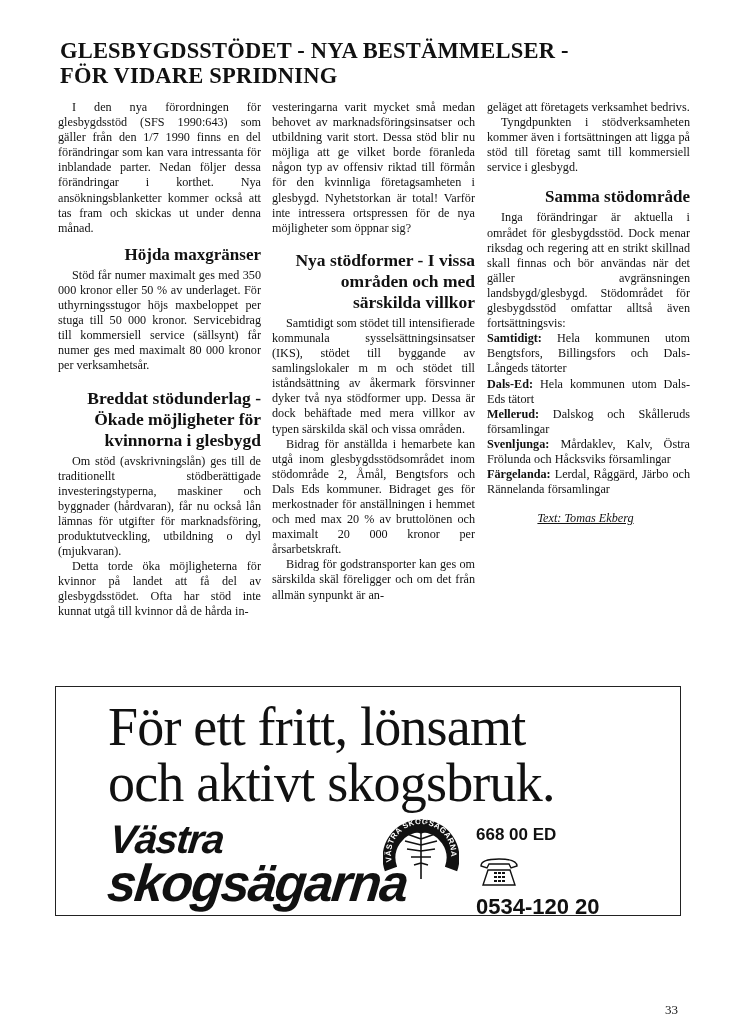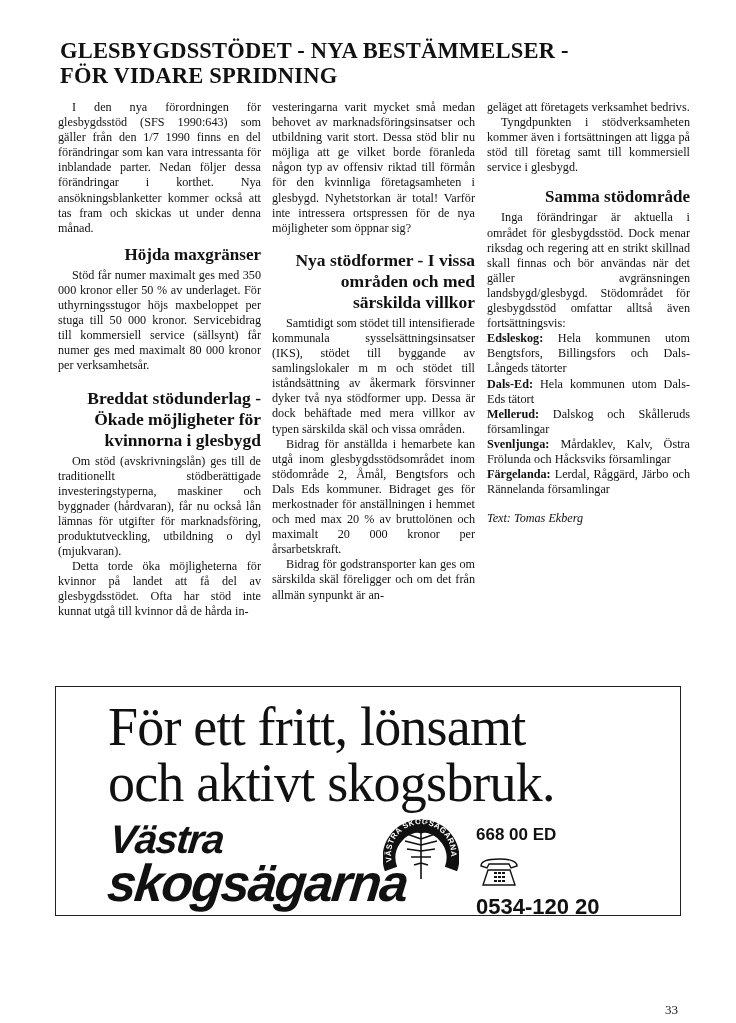--- a/index.html
+++ b/index.html
@@ -8,21 +8,21 @@
   .col { position:absolute; top:100px; width:203px; font-size:12.2px; line-height:15.1px; text-align:justify; }
   .col1 { left:58px; }
   .col2 { left:272px; }
   .col3 { left:487px; }
   .col p { margin:0; }
   .col p.ind { text-indent:14px; }
   .col h2 { font-weight:bold; font-size:17px; line-height:20px; margin:9px 0 3px 0; text-align:right; }
   .col h2.big { font-size:17.5px; line-height:21px; }
   .reg b { font-weight:bold; }
   .reg { text-align:justify; }
-  .byline { font-style:italic; text-align:left; margin-top:14px !important; padding-right:6px; }
+  .byline { font-style:italic; text-align:center; margin-top:14px !important; padding-right:6px;text-decoration:underline; }
   .ad { position:absolute; left:55px; top:686px; width:626px; height:230px; border:1.4px solid #222; box-sizing:border-box;padding-left:9px; }
   .ad-head { position:absolute; left:52px; top:12px; font-family:"Liberation Serif", serif; font-size:54px; line-height:56px; letter-spacing:-0.8px; margin:0; font-weight:normal; }
   .brand1 { position:absolute; left:54px; top:132px; font-family:"Liberation Sans", sans-serif; font-style:italic; font-weight:bold; font-size:40px; line-height:40px; letter-spacing:-1.5px; transform:skewX(-6deg); }
   .brand2 { position:absolute; left:52px; top:170px; font-family:"Liberation Sans", sans-serif; font-style:italic; font-weight:bold; font-size:52px; line-height:52px; letter-spacing:-2px; transform:skewX(-6deg); }
   .logo { position:absolute; left:327px; top:116px; width:76px; height:82px; }
   .addr { position:absolute; left:420px; top:136px; font-family:"Liberation Sans", sans-serif; font-weight:bold; font-size:17px; line-height:24px; }
   .phone-icon { position:absolute; left:422px; top:170px; width:42px; height:30px; }
   .phone { position:absolute; left:420px; top:208px; font-family:"Liberation Sans", sans-serif; font-weight:bold; font-size:22px; line-height:24px; }
   .pagenum { position:absolute; left:665px; top:1002px; font-size:13px; }
 </style>
@@ -50,21 +50,21 @@
   <p class="ind">Bidrag för anställda i hemarbete kan utgå inom glesbygdsstödsområdet inom stödområde 2, Åmål, Bengtsfors och Dals Eds kommuner. Bidraget ges för merkostnader för anställningen i hemmet och med max 20 % av bruttolönen och maximalt 20 000 kronor per årsarbetskraft.</p>
   <p class="ind">Bidrag för godstransporter kan ges om särskilda skäl föreligger och om det från allmän synpunkt är an-</p>
 </div>
 
 <div class="col col3">
   <p>geläget att företagets verksamhet bedrivs.</p>
   <p class="ind">Tyngdpunkten i stödverksamheten kommer även i fortsättningen att ligga på stöd till företag samt till kommersiell service i glesbygd.</p>
   <h2 style="margin-top:12px;">Samma stödområde</h2>
   <p class="ind">Inga förändringar är aktuella i området för glesbygdsstöd. Dock menar riksdag och regering att en strikt skillnad skall finnas och bör användas när det gäller avgränsningen landsbygd/glesbygd. Stödområdet för glesbygdsstöd omfattar alltså även fortsättningsvis:</p>
   <div>
-    <p class="reg"><b>Edsleskog:</b> <span>Hela kommunen utom Bengtsfors, Billingsfors och Dals-Långeds tätorter</span></p>
+    <p class="reg"><b>Samtidigt:</b> <span>Hela kommunen utom Bengtsfors, Billingsfors och Dals-Långeds tätorter</span></p>
     <p class="reg"><b>Dals-Ed:</b> <span>Hela kommunen utom Dals-Eds tätort</span></p>
     <p class="reg"><b>Mellerud:</b> <span>Dalskog och Skålleruds församlingar</span></p>
     <p class="reg"><b>Svenljunga:</b> <span>Mårdaklev, Kalv, Östra Frölunda och Håcksviks församlingar</span></p>
     <p class="reg"><b>Färgelanda:</b> <span>Lerdal, Råggärd, Järbo och Rännelanda församlingar</span></p>
   </div>
   <p class="byline">Text: Tomas Ekberg</p>
 </div>
 
 <div class="ad">
   <h3 class="ad-head">

